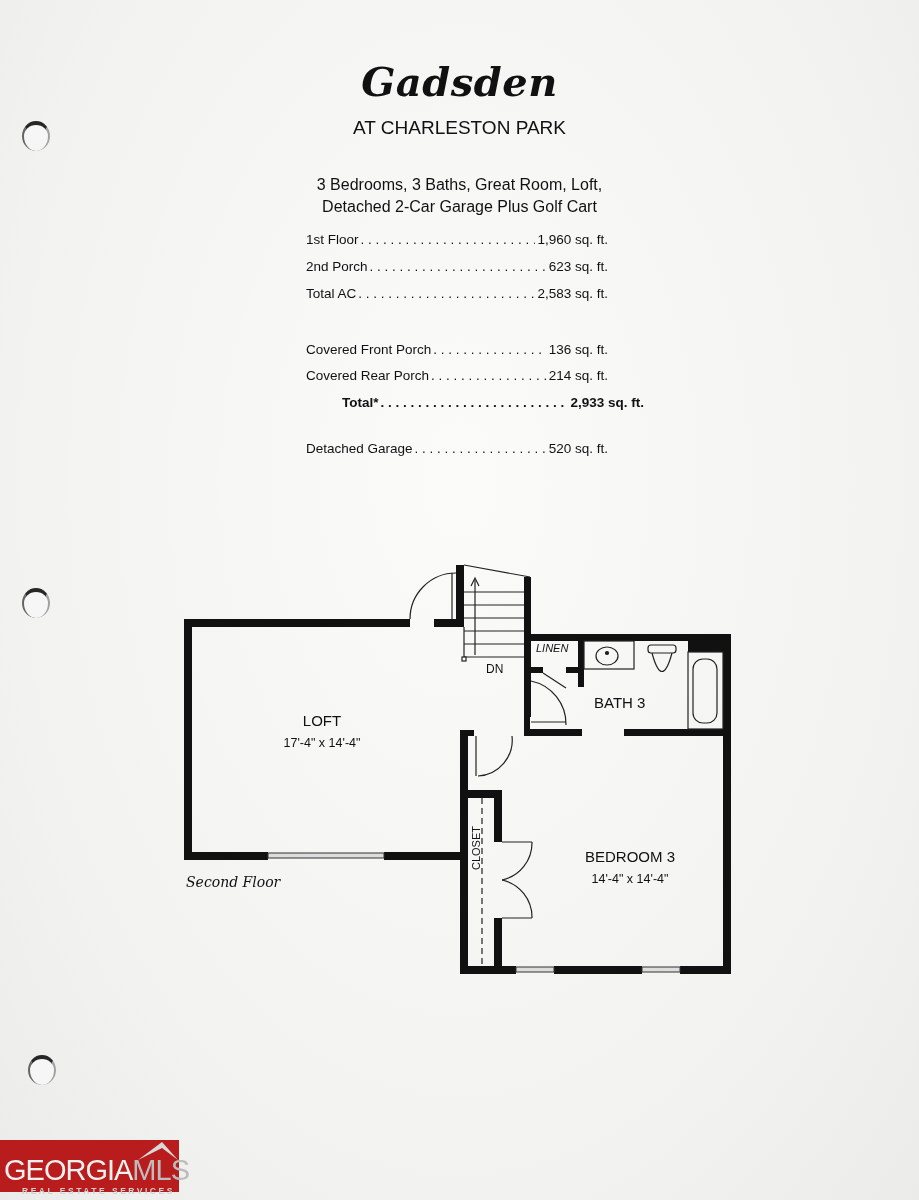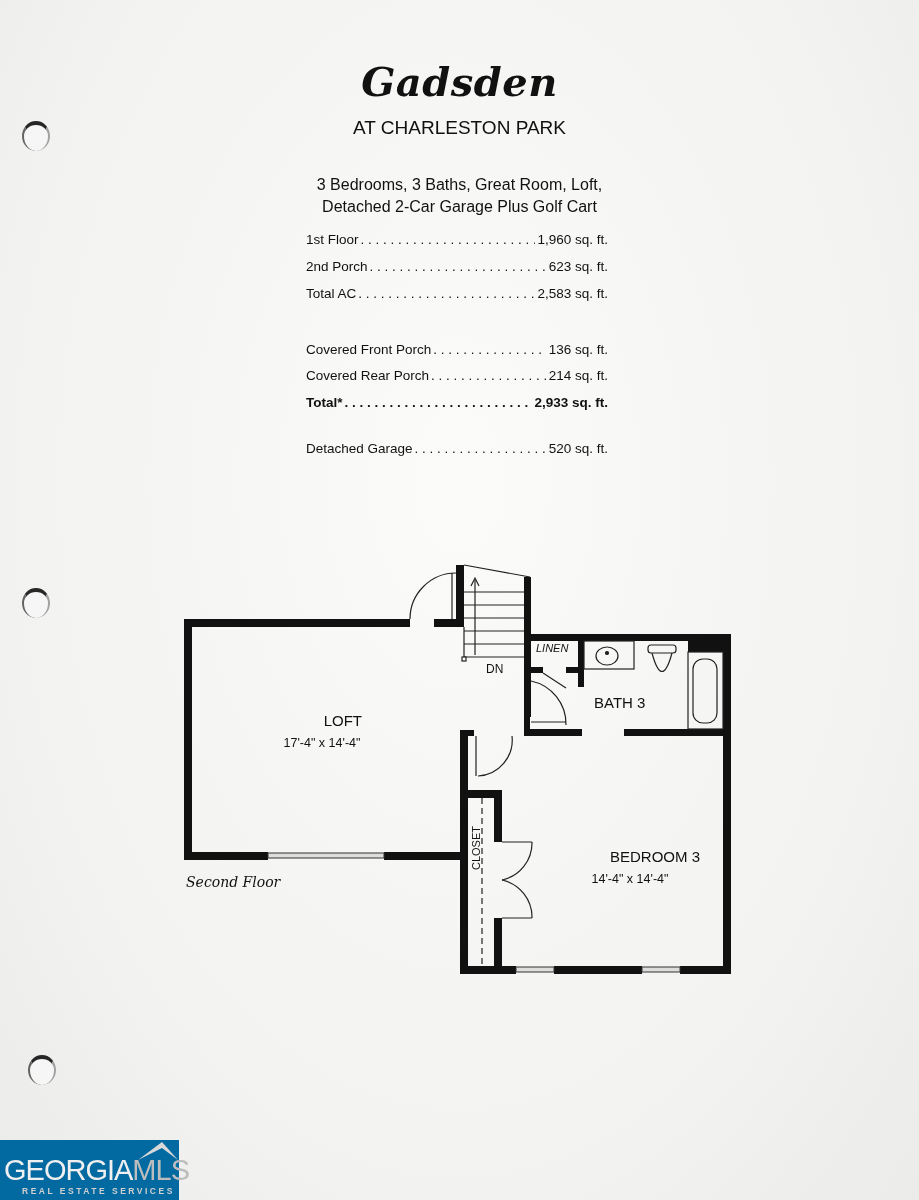--- a/index.html
+++ b/index.html
@@ -10,24 +10,24 @@
   .title{position:absolute;left:0;width:919px;text-align:center;top:58px;font-family:"DejaVu Serif",serif;font-style:italic;font-weight:bold;font-size:40px;letter-spacing:0.5px;}
   .subtitle{position:absolute;left:0;width:919px;text-align:center;top:117px;font-size:19px;}
   .features{position:absolute;left:0;width:919px;text-align:center;top:174px;font-size:16px;line-height:22px;}
   .spec{position:absolute;left:306px;width:302px;font-size:13.5px;display:flex;align-items:baseline;}
   .spec .lbl{white-space:nowrap;}
   .spec .dots{flex:1;overflow:hidden;white-space:nowrap;letter-spacing:2px;margin:0 2px;}
   .spec .dots::before{content:". . . . . . . . . . . . . . . . . . . . . . . . . . . . . . . . . . . . . . . . . . . . . . . . . . .";letter-spacing:0;}
   .spec .val{white-space:nowrap;}
   .spec.bold{font-weight:bold;}
   svg.plan{position:absolute;left:0;top:0;}
-  .plan-label{position:absolute;font-size:15px;text-align:right;}
+  .plan-label{position:absolute;font-size:15px;text-align:center;}
   .plan-dim{position:absolute;font-size:12.5px;text-align:center;}
   .caption{position:absolute;left:186px;top:874px;font-family:"DejaVu Serif",serif;font-style:italic;font-size:14px;}
-  .logo{position:absolute;left:0;top:1140px;width:179px;height:60px;background:#0369a1;text-align:right;}
+  .logo{position:absolute;left:0;top:1140px;width:179px;height:52px;background:#b91c1c;text-align:right;}
   .logo .word{position:absolute;left:4px;top:14px;font-size:29px;color:#f0f0f0;letter-spacing:-1px;white-space:nowrap;}
   .logo .word .mls{color:#bdbdbd;font-weight:normal;}
   .logo .sub{position:absolute;left:22px;top:46px;font-size:8.5px;color:#d0d0d0;letter-spacing:2.5px;font-weight:bold;white-space:nowrap;}
   .logo svg{position:absolute;left:132px;top:0;}
 </style>
 </head>
 <body>
 
 <div class="paper"></div>
 
@@ -60,21 +60,21 @@
 <div class="spec" style="top:342px;">
   <span class="lbl">Covered Front Porch</span>
     <span class="dots"></span>
     <span class="val">136 sq. ft.</span>
 </div>
 <div class="spec" style="top:368px;">
   <span class="lbl">Covered Rear Porch</span>
     <span class="dots"></span>
     <span class="val">214 sq. ft.</span>
 </div>
-<div class="spec bold" style="top:395px;">
+<div class="spec bold" style="top:395px;margin-left:36px;">
   <span class="lbl">Total*</span>
     <span class="dots"></span>
     <span class="val">2,933 sq. ft.</span>
 </div>
 <div class="spec" style="top:441px;">
   <span class="lbl">Detached Garage</span>
     <span class="dots"></span>
     <span class="val">520 sq. ft.</span>
 </div>
 

